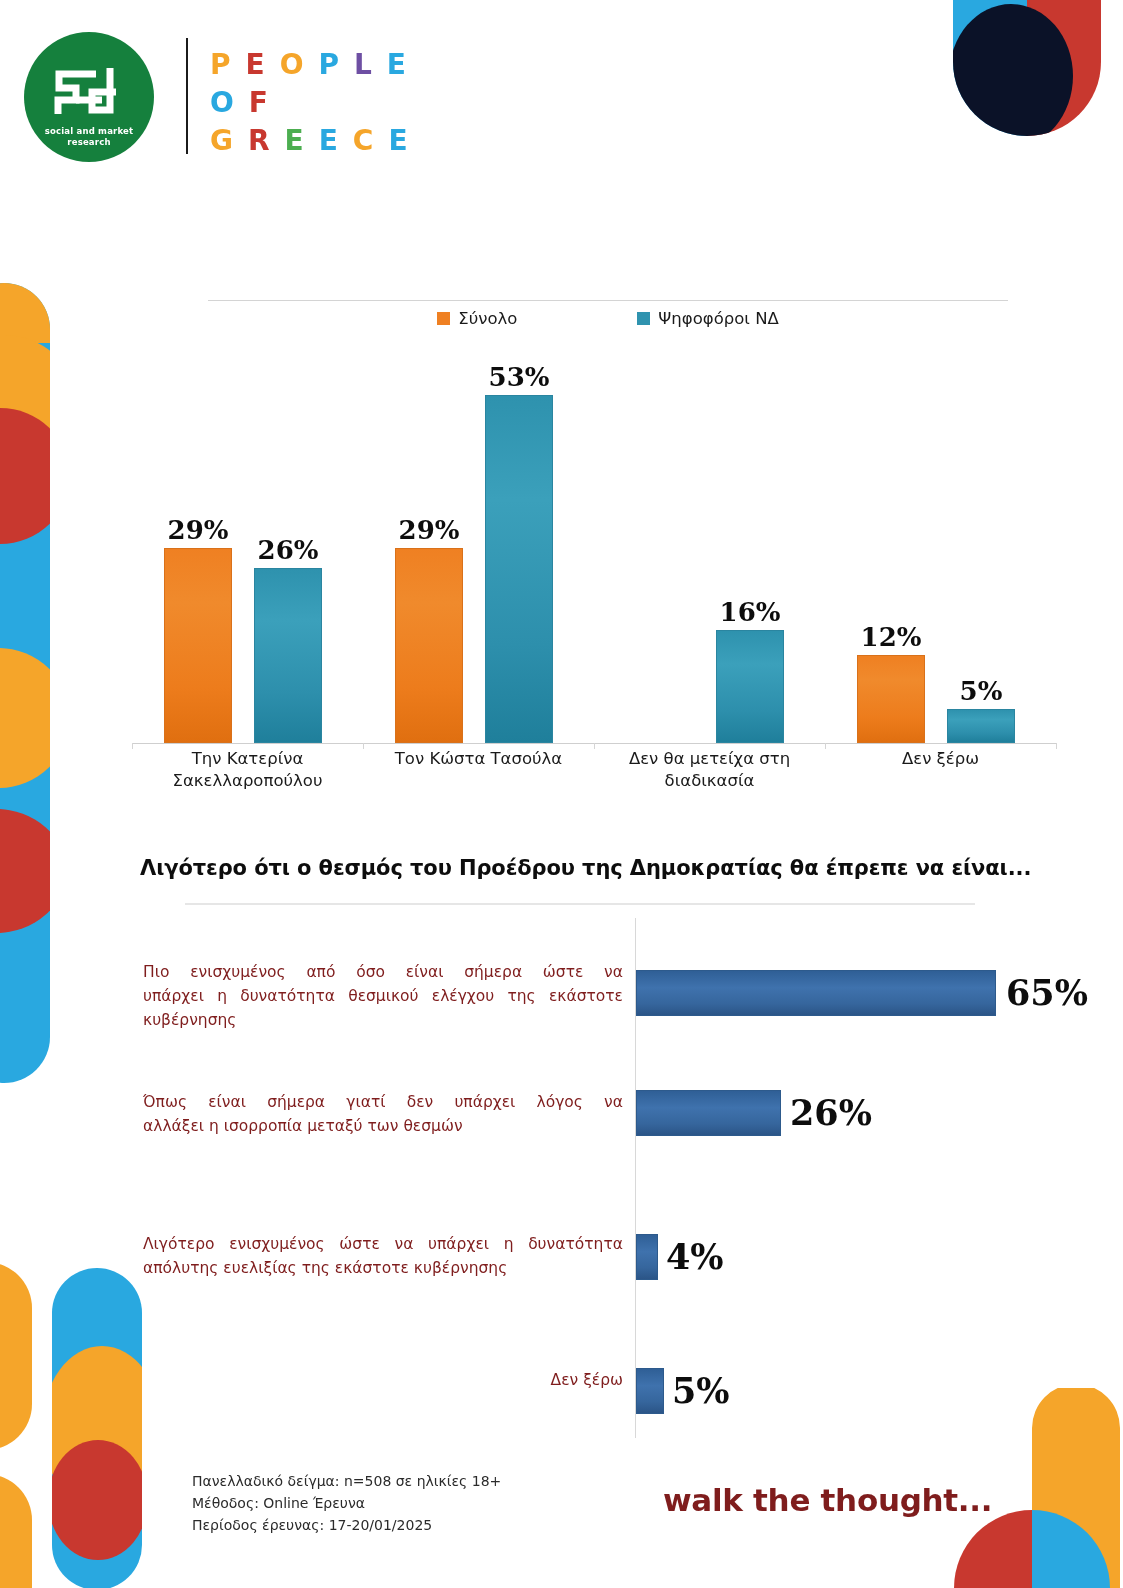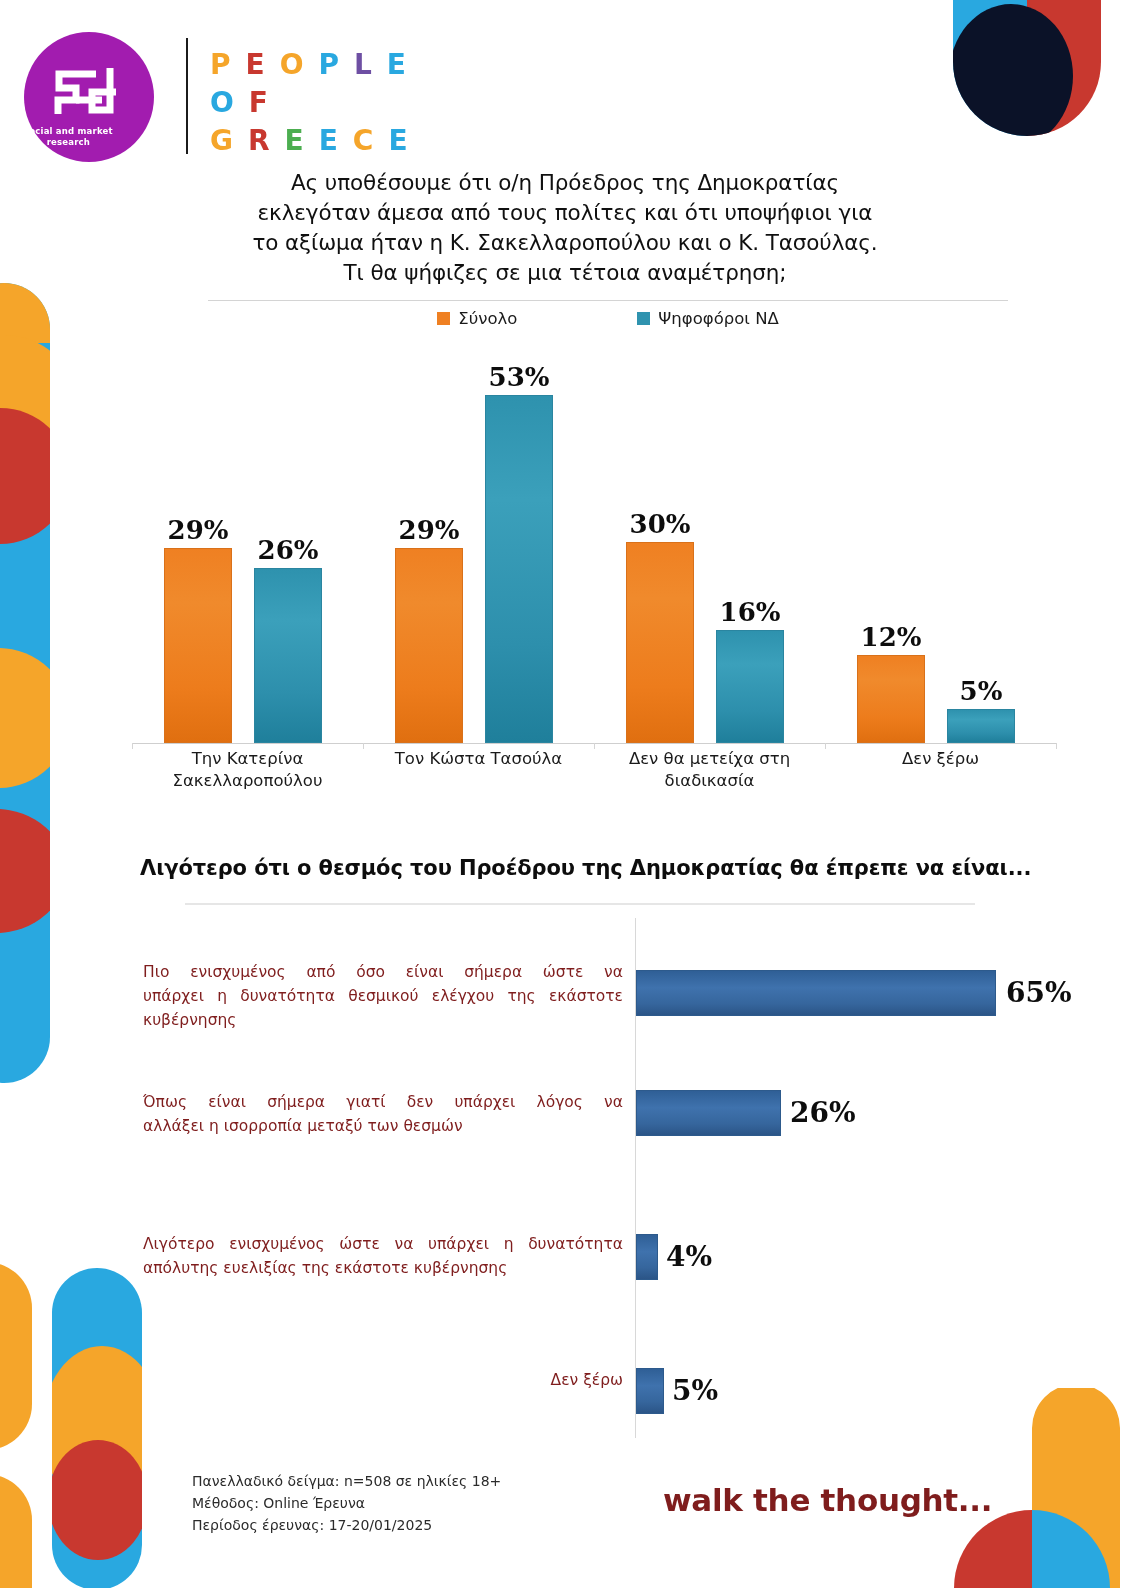--- a/index.html
+++ b/index.html
@@ -28,23 +28,23 @@
   
   .tr-wrap { right: 0; top: -56px; width: 192px; height: 230px; overflow: hidden; }
   
   .br-wrap { right: 0; bottom: 0; width: 205px; height: 200px; overflow: hidden; }
 
   
   .header { position: absolute; left: 0; top: 16px; width: 1123px; height: 152px; }
   .logo-circle {
     position: absolute; left: 24px; top: 16px;
     width: 130px; height: 130px; border-radius: 50%;
-    background: #a21caf;
+    background: #15803d;
     display: flex; flex-direction: column;
-    align-items: flex-start; justify-content: flex-end;
+    align-items: center; justify-content: flex-end;
     padding-bottom: 14px;
   }
   .logo-mark { position: absolute; left: 50%; top: 30px; transform: translateX(-50%); }
   .logo-sub {
     position: relative; z-index: 2;
     color: #ffffff; font-size: 8.5px; line-height: 11px;
     text-align: center; letter-spacing: .2px; font-weight: 600;
   }
   .logo-divider { position: absolute; left: 186px; top: 22px; width: 2px; height: 116px; background: #1b1b1b; }
   .wordmark { position: absolute; left: 210px; top: 34px; }
@@ -100,21 +100,21 @@
     text-align: justify; text-align-last: justify;
     font-size: 15.5px; line-height: 24px; color: #7f1d1d;
   }
   .hlabel.plain { text-align: right; text-align-last: right; }
   .hbar {
     position: absolute; left: 496px; height: 46px;
     background: linear-gradient(180deg,#2f5f96 0%,#3f72ad 38%,#36669d 74%,#2b5587 100%);
     border: 1px solid #2d5a8c;
   }
   .hval {
-    position: absolute; font-size: 28px; font-weight: 700; color: #0d0d0d;
+    position: absolute; font-size: 35px; font-weight: 700; color: #0d0d0d;
     font-family: "DejaVu Serif", serif; line-height: 46px;
   }
 
   
   .footer { position: absolute; left: 192px; top: 1470px; }
   .foot-line { font-size: 14px; line-height: 22px; color: #2b2b2b; }
   .tagline {
     position: absolute; left: 663px; top: 1482px;
     font-size: 31px; font-weight: 700; color: #7f1d1d; letter-spacing: -0.3px;
   }
@@ -233,26 +233,20 @@
         <span class="wm-letter" style="color:#f5a52a">G</span>
         <span class="wm-letter" style="color:#c8382f">R</span>
         <span class="wm-letter" style="color:#4cae50">E</span>
         <span class="wm-letter" style="color:#29a8e0">E</span>
         <span class="wm-letter" style="color:#f5a52a">C</span>
         <span class="wm-letter" style="color:#29a8e0">E</span>
       </div>
     </div>
   </div>
 
-  <div class="title-block">
-    <div class="title-line">Ας υποθέσουμε ότι ο/η Πρόεδρος της Δημοκρατίας</div>
-    <div class="title-line">εκλεγόταν άμεσα από τους πολίτες και ότι υποψήφιοι για</div>
-    <div class="title-line">το αξίωμα ήταν η Κ. Σακελλαροπούλου και ο Κ. Τασούλας.</div>
-    <div class="title-line">Τι θα ψήφιζες σε μια τέτοια αναμέτρηση;</div>
-  </div>
 
   <div class="legend-rule"></div>
   <div class="legend">
     <div class="legend-item">
       <span class="legend-swatch" style="background:#ef8022"></span>
       <span class="legend-label">Σύνολο</span>
     </div>
     <div class="legend-item">
       <span class="legend-swatch" style="background:#2f93af"></span>
       <span class="legend-label">Ψηφοφόροι ΝΔ</span>
@@ -281,23 +275,20 @@
     <div class="group" style="left:231px;width:231px">
       <div class="bar bar-o" style="left:32px;height:195px">
         <span class="bar-val">29%</span>
       </div>
       <div class="bar bar-t" style="left:122px;height:348px">
         <span class="bar-val">53%</span>
       </div>
     </div>
 
     <div class="group" style="left:462px;width:231px">
-      <div class="bar bar-o" style="left:32px;height:201px">
-        <span class="bar-val">30%</span>
-      </div>
       <div class="bar bar-t" style="left:122px;height:113px">
         <span class="bar-val">16%</span>
       </div>
     </div>
 
     <div class="group" style="left:693px;width:231px">
       <div class="bar bar-o" style="left:32px;height:88px">
         <span class="bar-val">12%</span>
       </div>
       <div class="bar bar-t" style="left:122px;height:34px">

